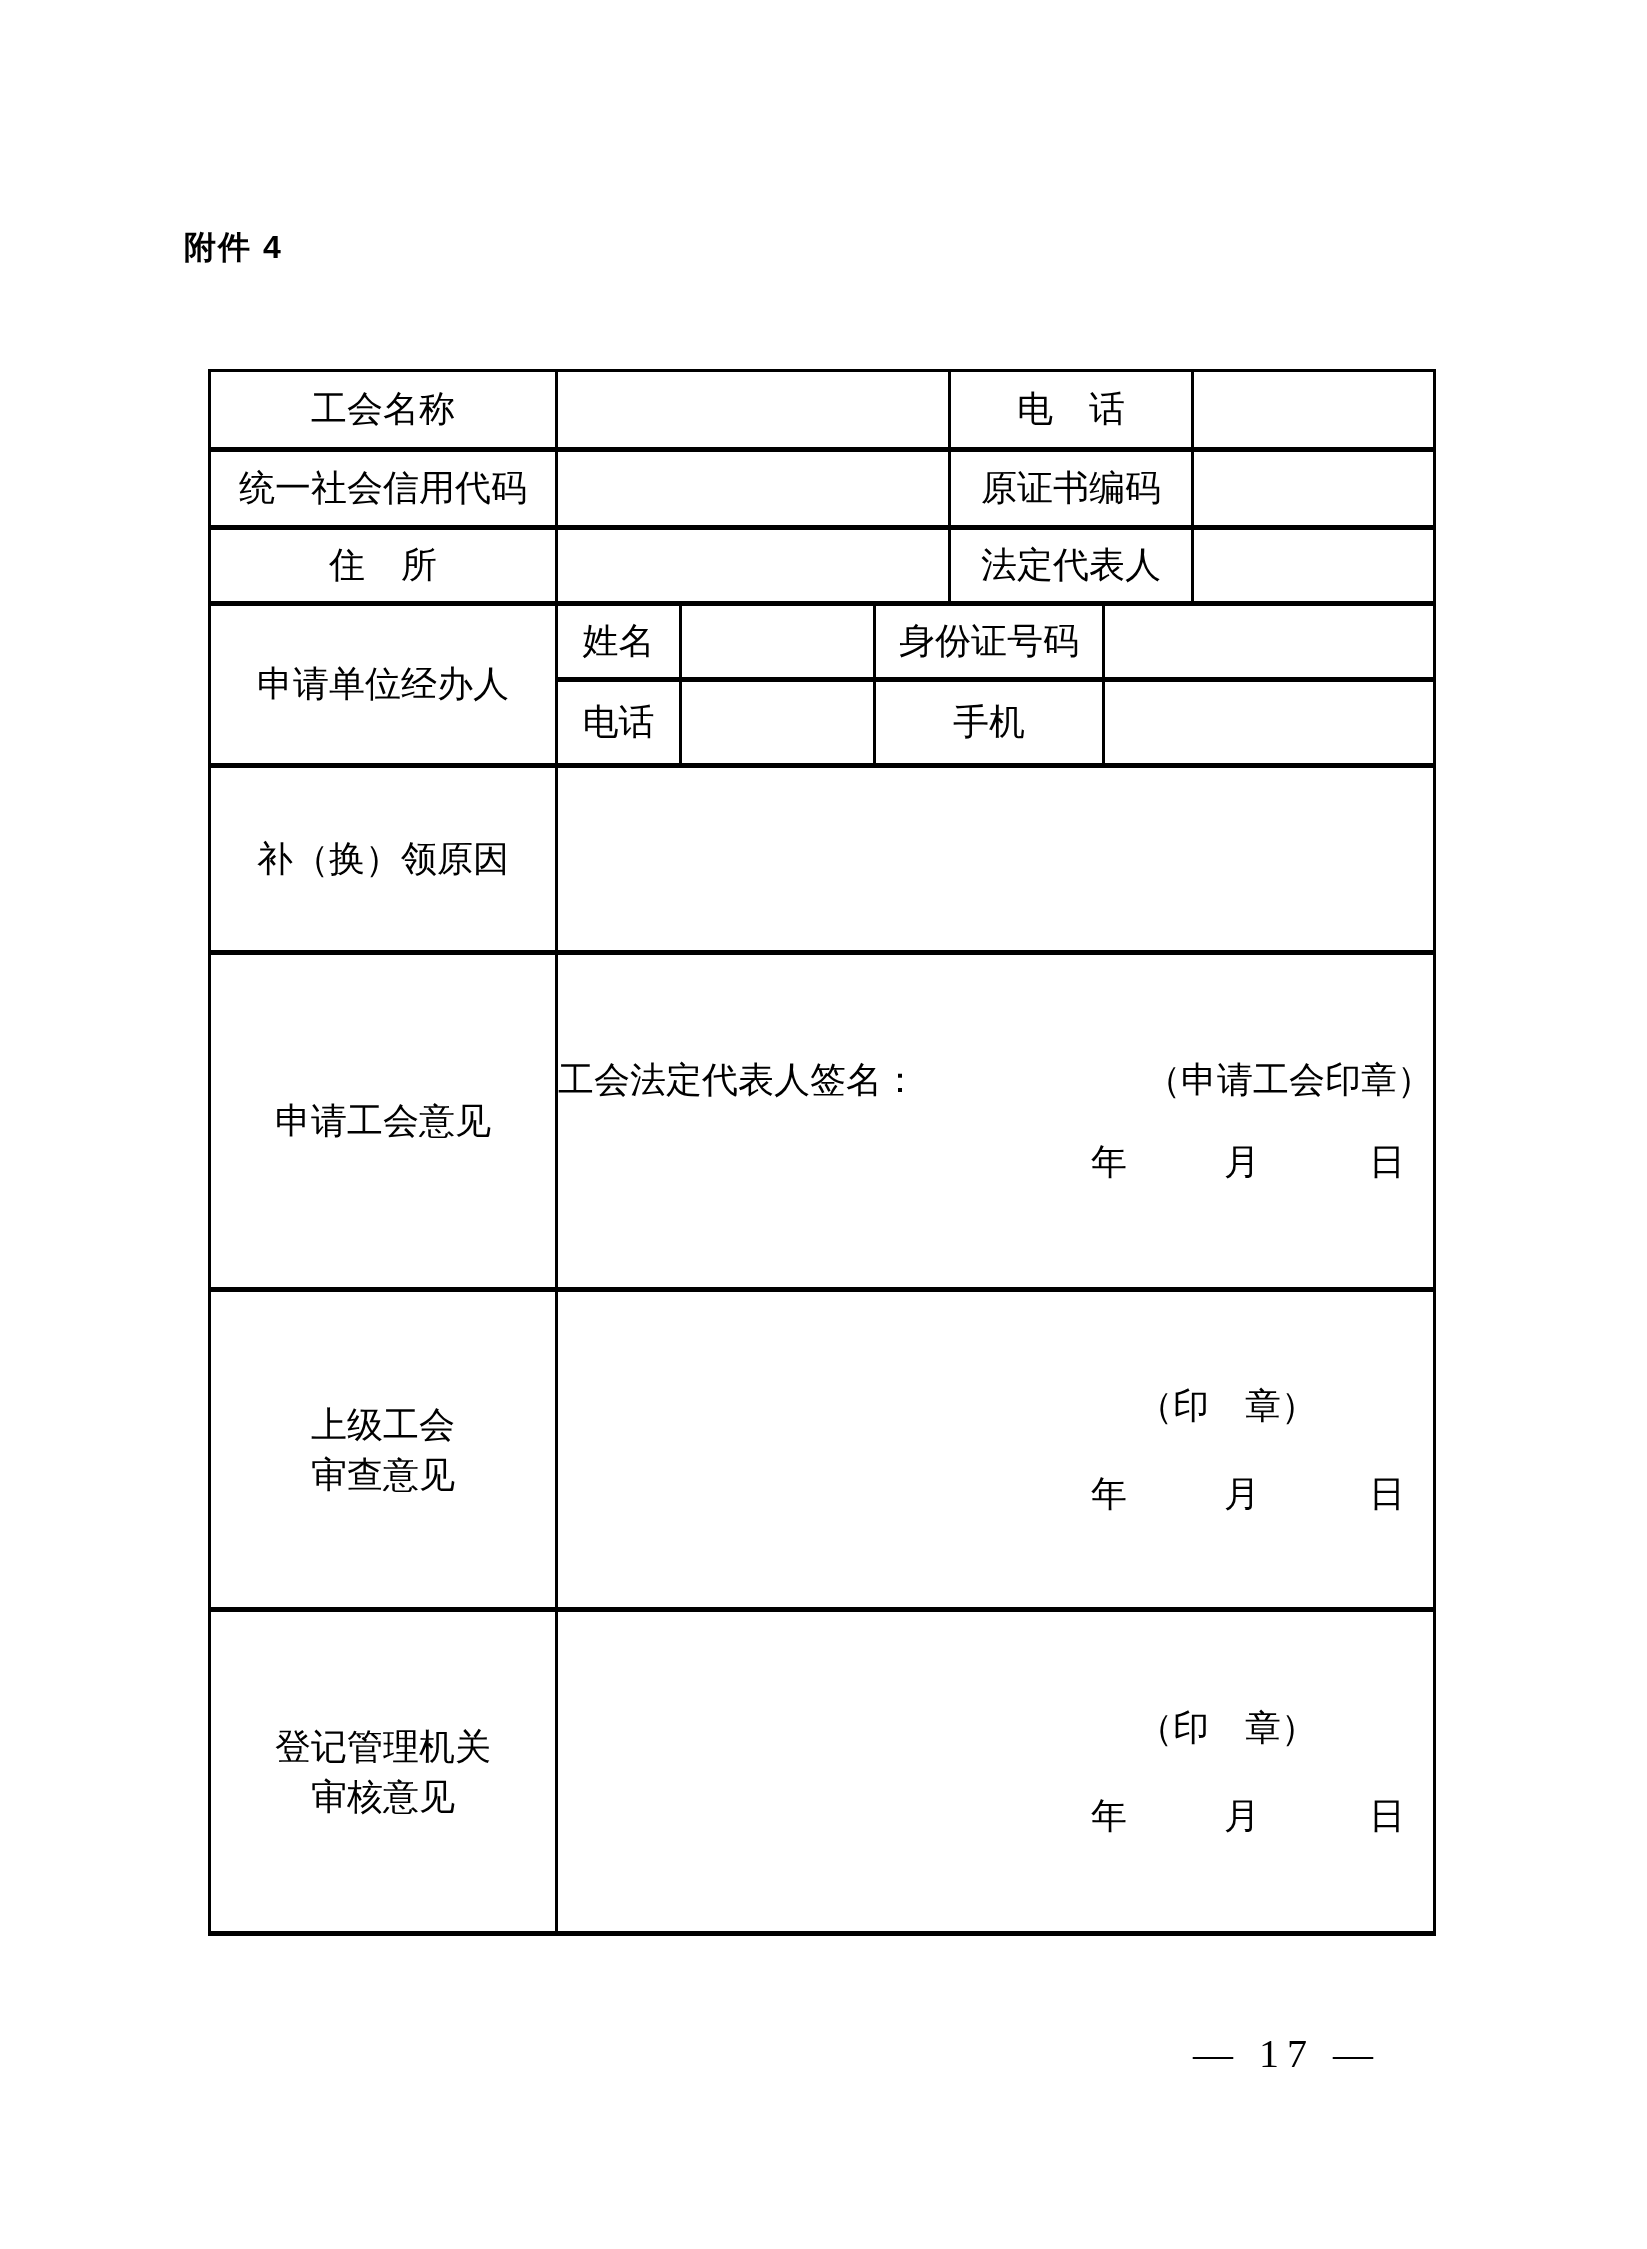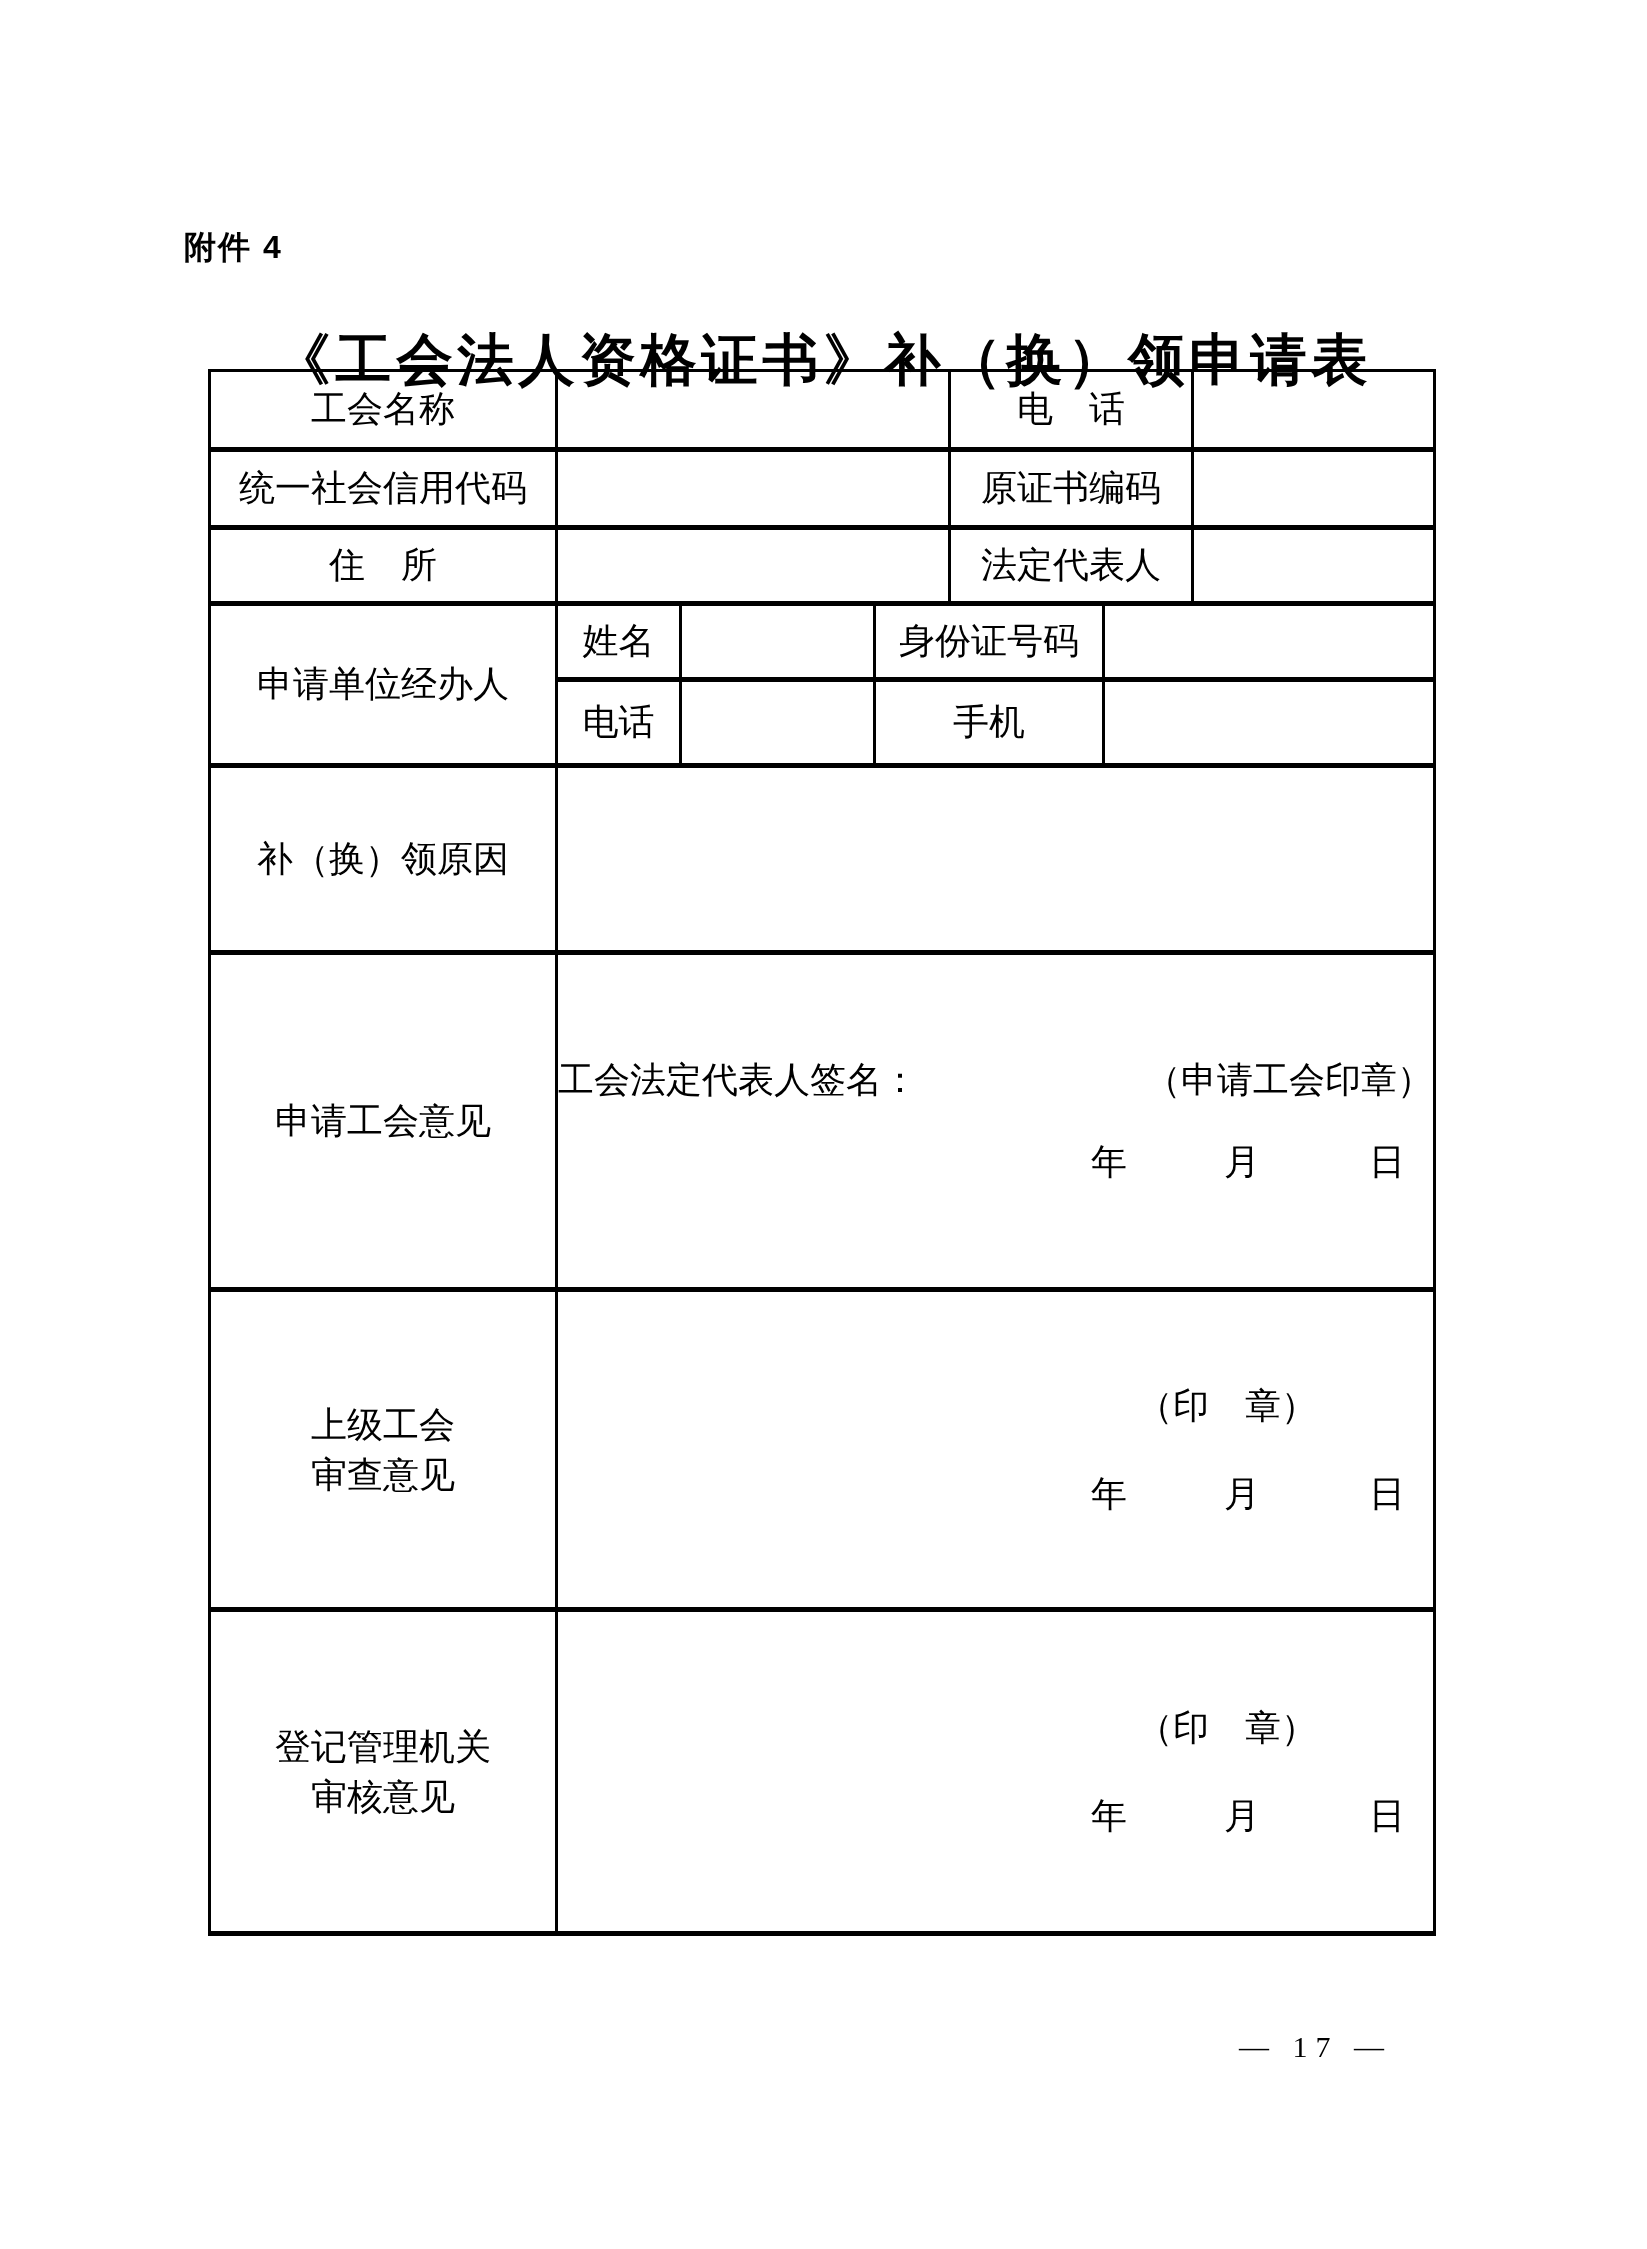--- a/index.html
+++ b/index.html
@@ -78,34 +78,33 @@
     line-height: 38px;
     padding-right: 28px;
     white-space: nowrap;
   }
   .date-line .gm { margin-left: 97px; }
   .date-line .gd { margin-left: 109px; }
   .two-line div { line-height: 50px; }
   .page-number {
     position: absolute;
     top: 2030px;
-    right: 255px;
-    font-size: 30px;
+    right: 266px;
+    font-size: 40px;
     letter-spacing: 8px;
     white-space: nowrap;
   }
 </style>
 </head>
 <body>
 
 <div class="page">
 
   <div class="attachment">附件 4</div>
 
-  <h1 class="title">《工会法人资格证书》补（换）领申请表</h1>
 
   <table class="form-table">
     <colgroup>
       <col style="width:347px">
       <col style="width:124px">
       <col style="width:194px">
       <col style="width:75px">
       <col style="width:154px">
       <col style="width:89px">
       <col style="width:242px">

